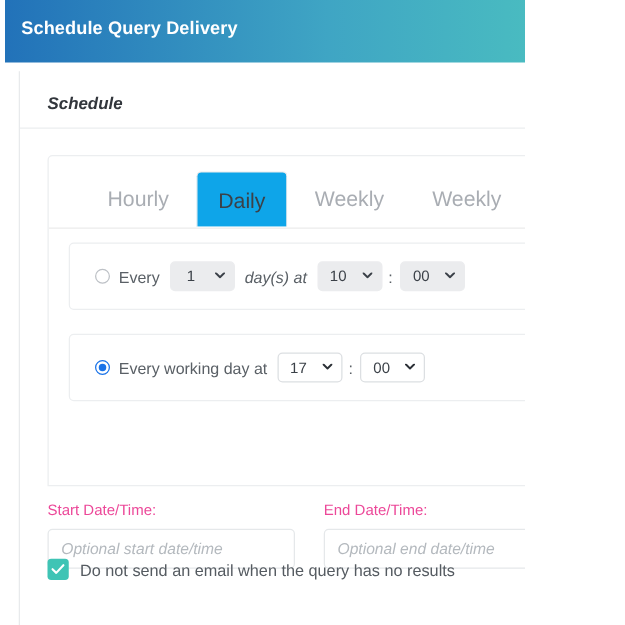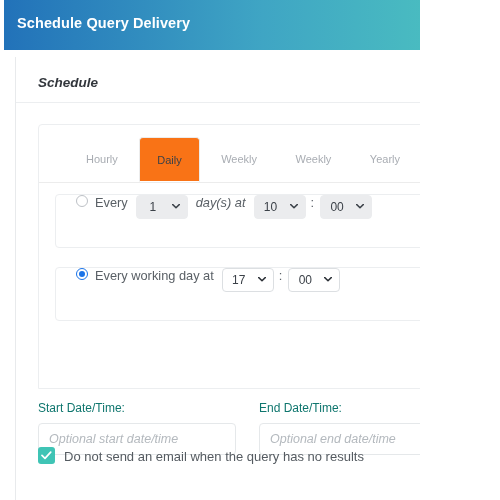--- a/index.html
+++ b/index.html
@@ -91,29 +91,29 @@
     border-bottom: 1px solid #ececec;
     box-sizing: border-box;
     padding-left: 30px;
   }
   .tab {
     position: relative;
     display: inline-block;
     height: 45px;
     line-height: 45px;
     padding: 0 17px;
-    font-size: 11px;
+    font-size: 17px;
     color: #a9adb3;
     box-sizing: border-box;
     vertical-align: top;
     cursor: pointer;
   }
   .tab.active {
     color: #3b4148;
-    background: #f97316;
+    background: #0ea5e9;
     border: 1px solid #ececec;
     border-bottom: 1px solid #ffffff;
     border-radius: 4px 4px 0 0;
     margin-bottom: -1px;
   }
 
   
   .opt-panel {
     position: absolute;
     left: 16px;
@@ -126,21 +126,21 @@
   }
   .opt-panel.first { top: 69px; }
   .opt-panel.second { top: 142px; }
 
   .opt-row {
     position: absolute;
     left: 20px;
     top: 0;
     height: 52px;
     display: flex;
-    align-items: flex-start;
+    align-items: center;
     white-space: nowrap;
   }
 
   .radio {
     width: 12px; height: 12px;
     border-radius: 50%;
     border: 1px solid #bdc1c6;
     background: #ffffff;
     box-sizing: border-box;
     margin-right: 7px;
@@ -223,21 +223,21 @@
 
   
   .field {
     position: absolute;
     top: 344px;
   }
   .field.start { left: 22px; }
   .field.end   { left: 243px; }
   .field-label {
     font-size: 12px;
-    color: #0f766e;
+    color: #ec4899;
     margin-bottom: 8px;
     white-space: nowrap;
   }
   .field-input {
     width: 198px;
     height: 32px;
     border: 1px solid #e5e8ea;
     border-radius: 4px;
     background: #ffffff;
     box-sizing: border-box;

